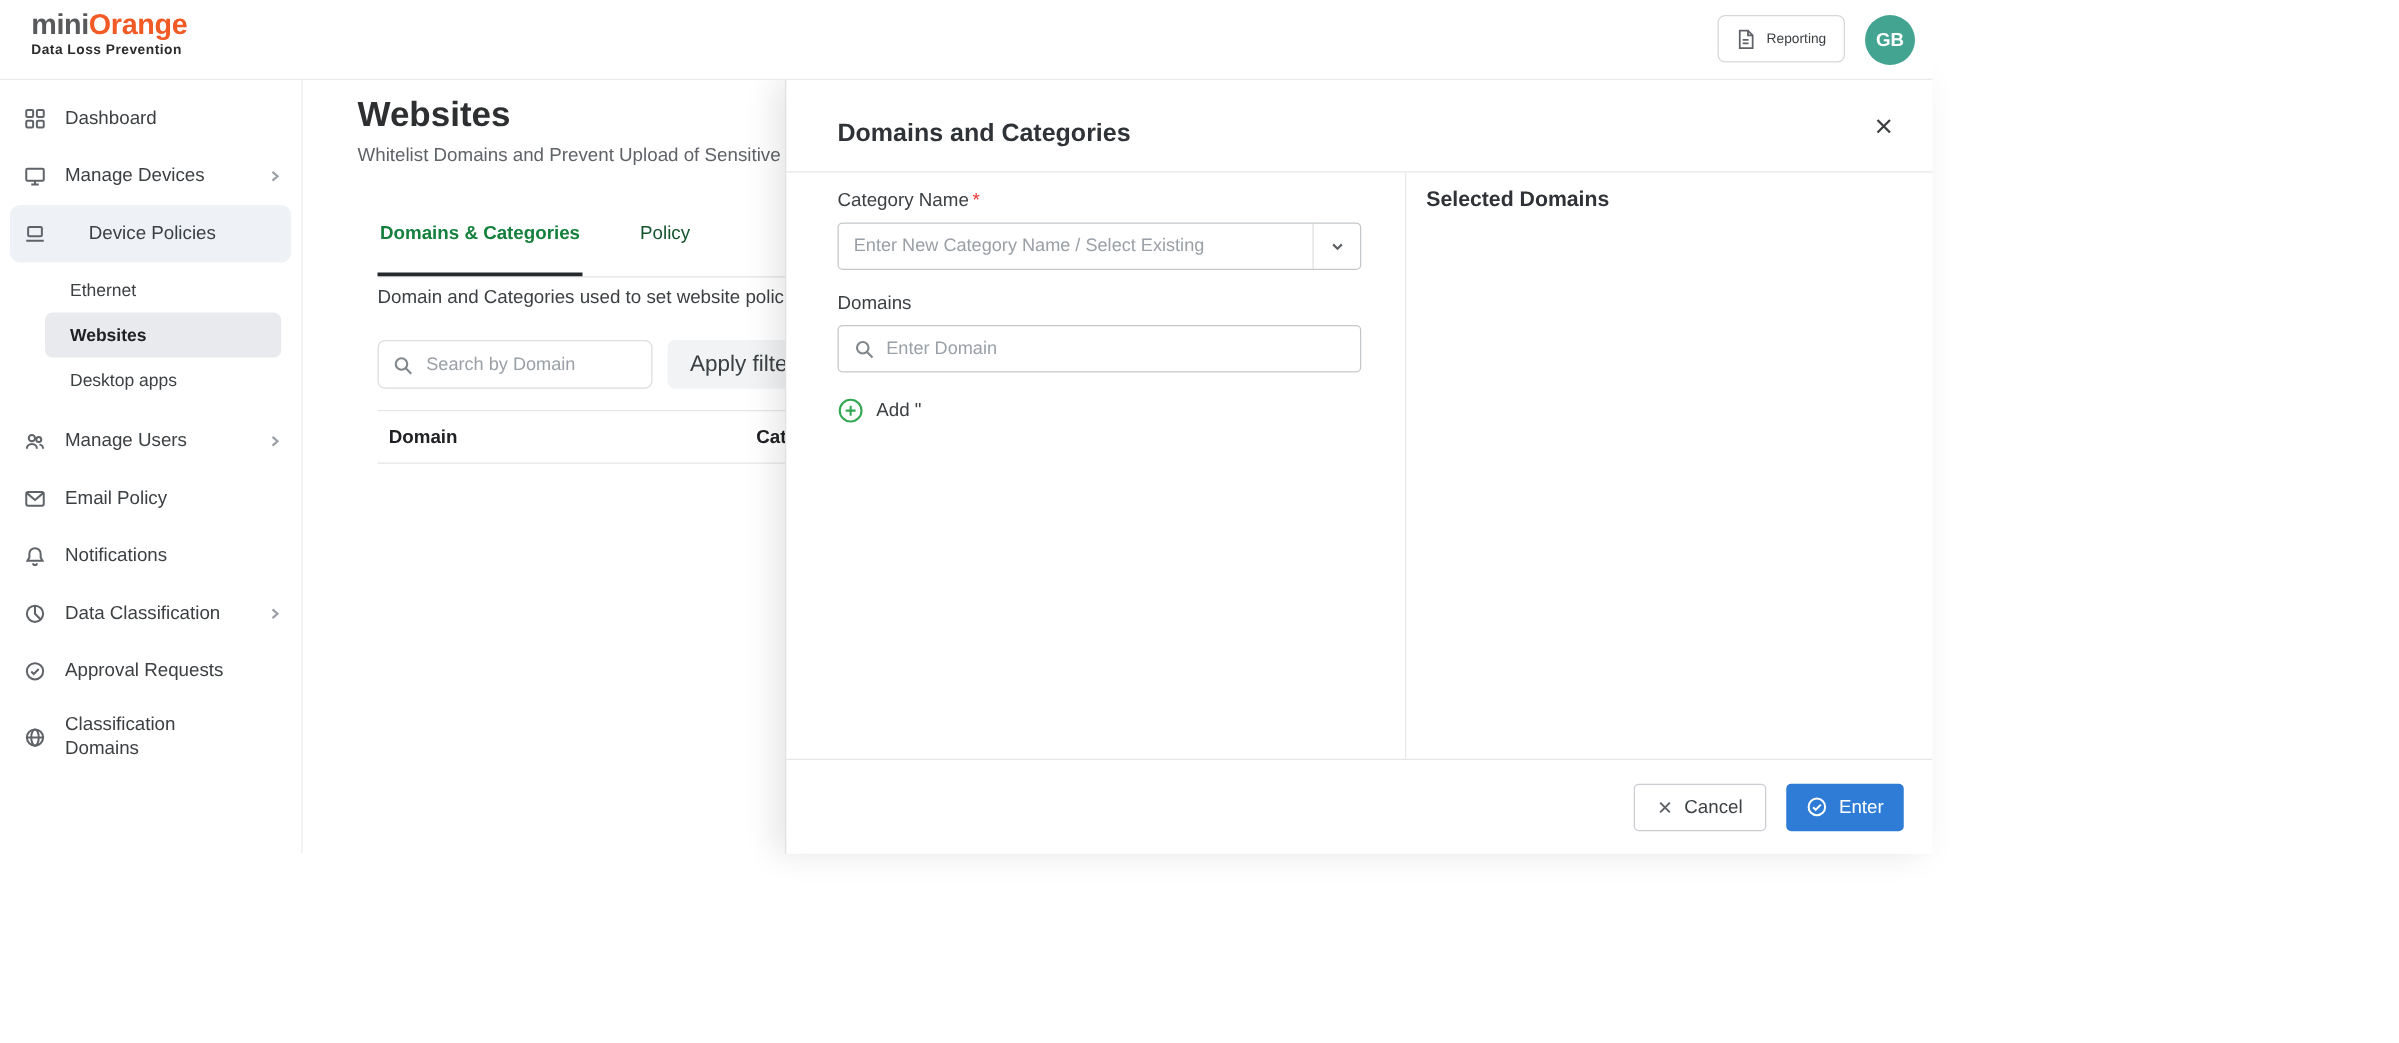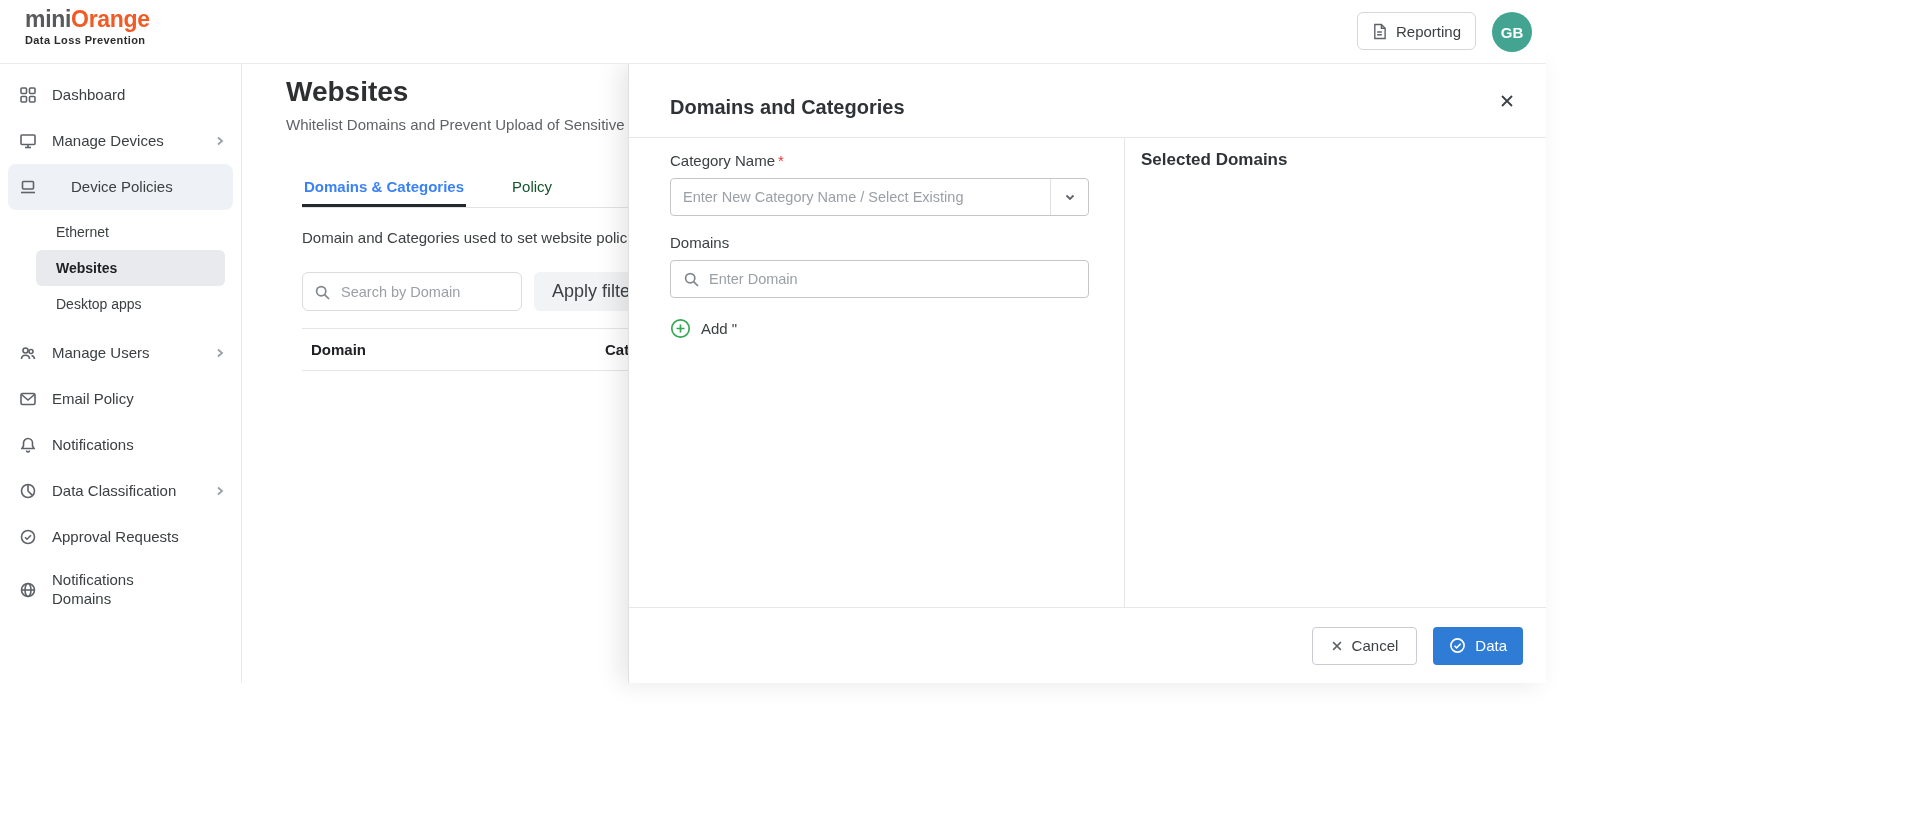--- a/index.html
+++ b/index.html
@@ -10,21 +10,21 @@
 
   .app { position:absolute; top:0; left:0; width:1546px; height:683px; background:#fff; }
 
   
   .topbar { position:absolute; top:0; left:0; width:100%; height:64px; background:#fff; border-bottom:1px solid #ebebeb; z-index:30; }
   .logo { position:absolute; left:25px; top:7px; }
   .logo-word { font-size:23px; font-weight:bold; line-height:1.05; letter-spacing:-0.3px; }
   .logo-mini { color:#58595b; }
   .logo-orange { color:var(--brand-orange,#f15a24); }
   .logo-tagline { font-size:11px; font-weight:bold; color:#2b2b2b; letter-spacing:0.4px; margin-top:3px; }
-  .reporting-btn { position:absolute; right:70px; top:12px; height:38px; padding:0 14px; display:flex; align-items:center; gap:9px; border:1px solid #d5d8db; border-radius:6px; font-size:15px; color:#3c4043; background:#fff; }
+  .reporting-btn { position:absolute; right:70px; top:12px; height:38px; padding:0 14px; display:flex; align-items:center; gap:9px; border:1px solid #d5d8db; border-radius:6px; font-size:11px; color:#3c4043; background:#fff; }
   .reporting-btn svg { color:#5f6368; }
   .avatar { position:absolute; right:14px; top:12px; width:40px; height:40px; border-radius:50%; background:var(--avatar-teal,#43a491); color:#fff; font-size:15px; font-weight:bold; display:flex; align-items:center; justify-content:center; cursor:pointer; }
 
   
   .sidebar { position:absolute; top:64px; left:0; width:242px; height:619px; background:#fff; border-right:1px solid #ebebeb; padding-top:8px; z-index:5; }
   .nav-item { display:flex; align-items:center; height:46px; padding:0 14px 0 18px; gap:14px; font-size:15px; color:#3c4043; cursor:pointer; }
   .nav-item .nav-ic { width:20px; flex:0 0 20px; display:flex; align-items:center; justify-content:center; color:#5f6368; }
   .nav-item .nav-label { flex:1 1 auto; line-height:1.25; }
   .nav-item .chev { margin-left:auto; color:#9aa0a6; display:flex; align-items:center; }
   .nav-item.active { background:#eef2f7; margin:0 8px; padding:0 6px 0 10px; border-radius:8px;gap:33px; }
@@ -33,21 +33,21 @@
   .sub-list { padding:4px 0 8px 0; }
   .sub-item { height:36px; display:flex; align-items:center; margin:0 16px 0 36px; padding-left:20px; font-size:14px; color:#3c4043; border-radius:6px; cursor:pointer; }
   .sub-item.selected { background:#e8eaed; font-weight:bold; color:#202124; }
 
   
   .content { position:absolute; top:64px; left:242px; width:1304px; height:619px; background:#fff; }
   .page-title { position:absolute; left:44px; top:12px; font-size:28px; font-weight:bold; color:#2d2f31; }
   .page-subtitle { position:absolute; left:44px; top:52px; font-size:15px; color:#5f6368; white-space:nowrap; }
   .tabbar { position:absolute; left:60px; top:100px; width:560px; display:flex; gap:44px; border-bottom:1px solid #e3e3e3; }
   .tab { padding:14px 2px 12px; font-size:15px; color:#14532d; cursor:pointer; }
-  .tab.active { color:#3b82f6; font-weight:bold; border-bottom:3px solid #24292e; padding-bottom:9px; }
+  .tab.active { color:#15803d; font-weight:bold; border-bottom:3px solid #24292e; padding-bottom:23px; }
   .section-desc { position:absolute; left:60px; top:165px; font-size:15px; color:#3c4043; white-space:nowrap; }
   .controls { position:absolute; left:60px; top:208px; display:flex; gap:12px; }
   .search-box { position:relative; width:220px; height:39px; border:1px solid #dadce0; border-radius:6px; background:#fff; }
   .search-box .mag { position:absolute; left:11px; top:11px; color:#80868b; }
   .search-box input { padding:0 10px 0 38px; }
   .filter-btn { height:39px; padding:0 18px; background:#f1f3f4; border-radius:6px; font-size:18px; color:#3c4043; white-space:nowrap; }
   .table-head { position:absolute; left:60px; top:264px; width:1000px; height:43px; border-top:1px solid #e6e6e6; border-bottom:1px solid #e6e6e6; display:flex; align-items:center; }
   .table-head .col { font-size:15px; font-weight:bold; color:#202124; }
   .col-domain { width:303px; padding-left:9px; }
   .col-cat { flex:1; }
@@ -213,21 +213,21 @@
     </div>
 
     <div class="nav-item tall">
       <span class="nav-ic">
           <svg width="18" height="18" viewBox="0 0 18 18" fill="none" stroke="currentColor" stroke-width="1.6">
             <circle cx="9" cy="9" r="6.5"></circle>
             <ellipse cx="9" cy="9" rx="3" ry="6.5"></ellipse>
             <path d="M2.5 9h13"></path>
           </svg>
         </span>
-      <span class="nav-label">Notifications Domains</span>
+      <span class="nav-label">Classification Domains</span>
     </div>
 
   </nav>
 
   <main class="content">
     <h1 class="page-title">Websites</h1>
     <p class="page-subtitle">Whitelist Domains and Prevent Upload of Sensitive Data</p>
 
     <div class="tabbar">
       <div class="tab active">Domains &amp; Categories</div>
@@ -309,18 +309,18 @@
           </span>
         <span>Cancel</span>
       </button>
       <button class="btn-save">
         <span style="display:flex;">
             <svg width="17" height="17" viewBox="0 0 18 18" fill="none" stroke="#ffffff" stroke-width="1.7">
               <circle cx="9" cy="9" r="7"></circle>
               <path d="M5.8 9.3l2.2 2.2 4.4-4.4"></path>
             </svg>
           </span>
-        <span>Data</span>
+        <span>Enter</span>
       </button>
     </div>
   </aside>
 
 </div>
 
 </body></html>

